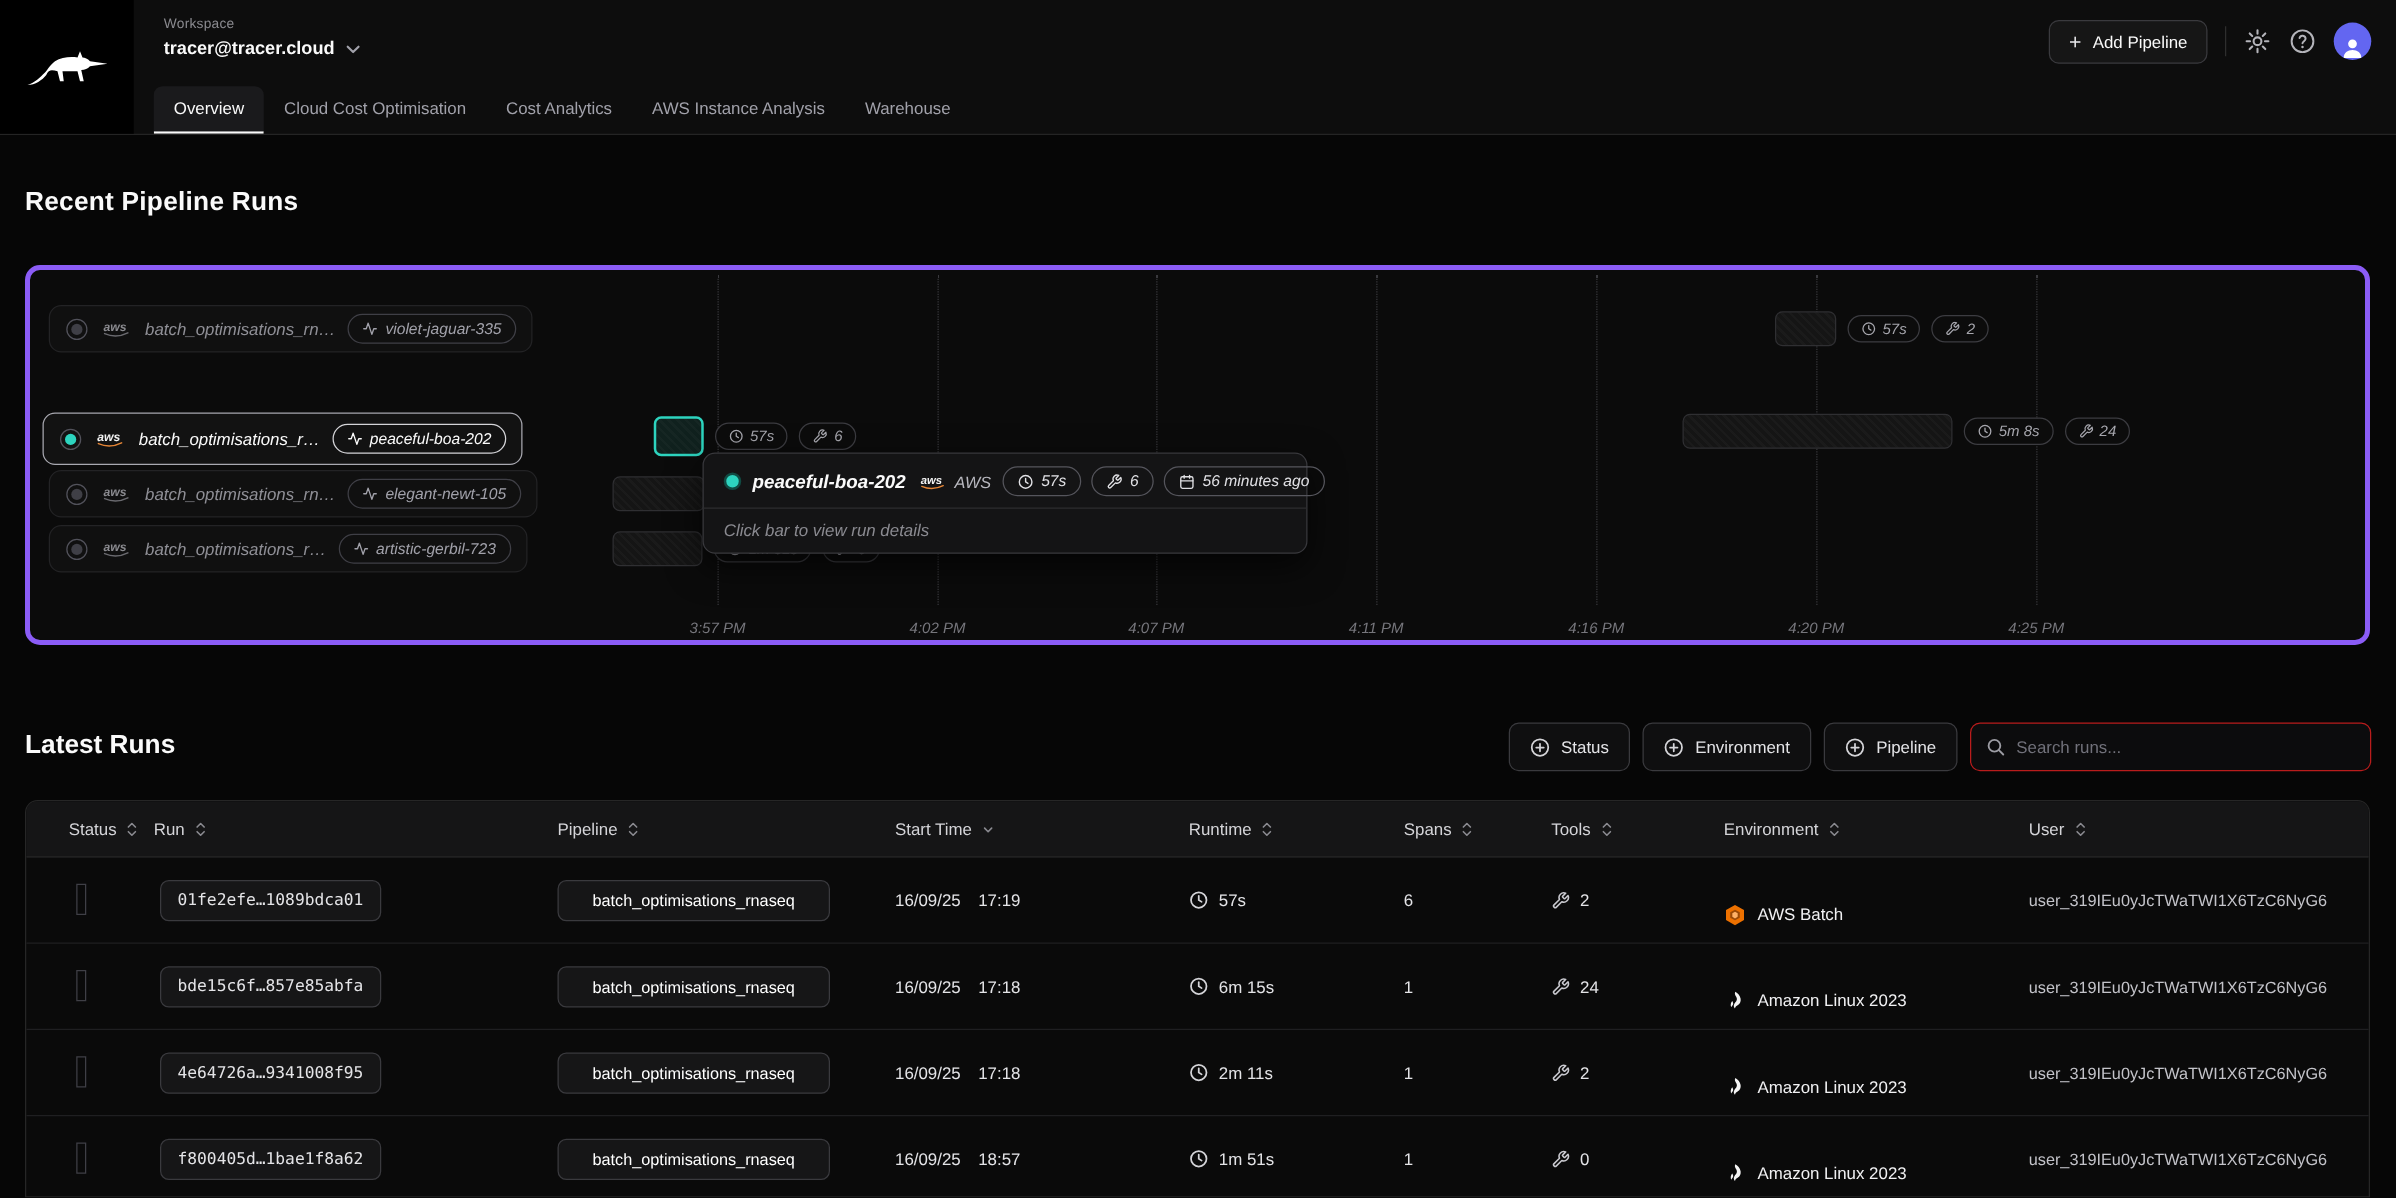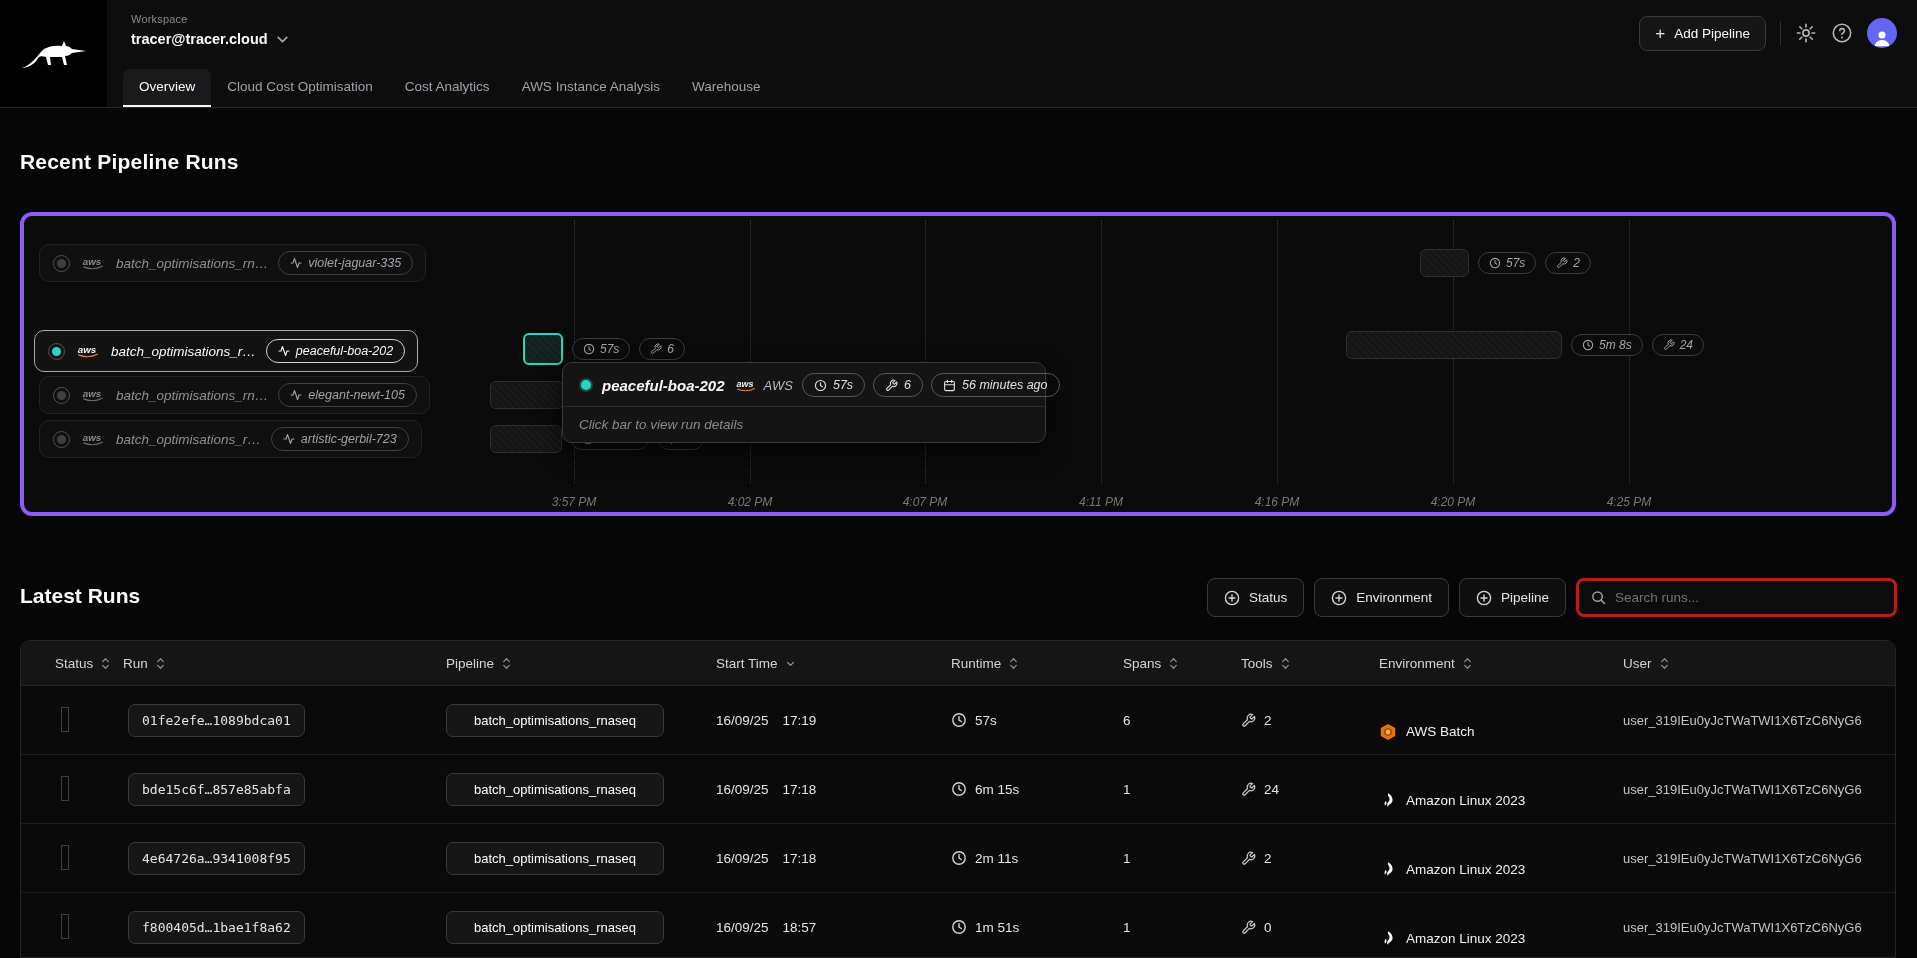--- a/index.html
+++ b/index.html
@@ -96,21 +96,21 @@
 
   
   #latest-title { position:absolute; left:20px; top:584px; font-size:21px;
     font-weight:700; color:#fafafa; }
   #latest-controls { position:absolute; right:20px; top:578px; display:flex; gap:10px; }
   .filter-btn { display:flex; align-items:center; gap:9px; height:39px; padding:0 16px;
     background:#0f0f10; border:1px solid #3a3a3e; border-radius:8px;
     font-size:13.5px; color:#e4e4e7; cursor:pointer; white-space:nowrap; }
   .filter-btn .ic { width:16px; height:16px; color:#d4d4d8; }
   #search-box { display:flex; align-items:center; gap:9px; width:321px; height:39px;
-    padding:0 12px; background:#0c0c0d; border:3px solid #b91c1c; border-radius:8px; }
+    padding:0 12px; background:#0c0c0d; border:1px solid #b91c1c; border-radius:8px; }
   #search-box .ic { width:15px; height:15px; color:#9c9ca3; flex:none; }
   #search-box input { flex:1; background:transparent; border:none; outline:none;
     color:#e5e5e7; font-size:13.5px; font-family:"Liberation Sans", sans-serif; }
   #search-box input::placeholder { color:#71717a; }
 
   #runs-table { position:absolute; left:20px; top:640px; width:1876px; height:318px;
     border:1px solid #262626; border-radius:10px 10px 0 0; overflow:hidden; background:#0a0a0a; }
   .t-head, .t-row { display:grid;
     grid-template-columns:102px 323px 270px 235px 172px 118px 138px 244px 1fr;
     align-items:center; }

